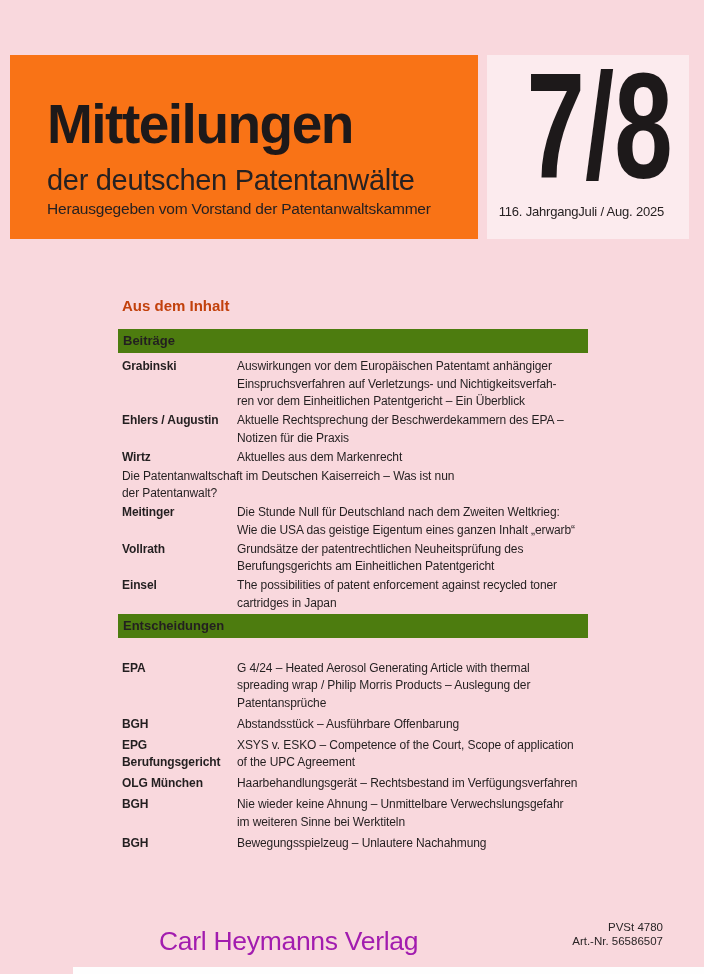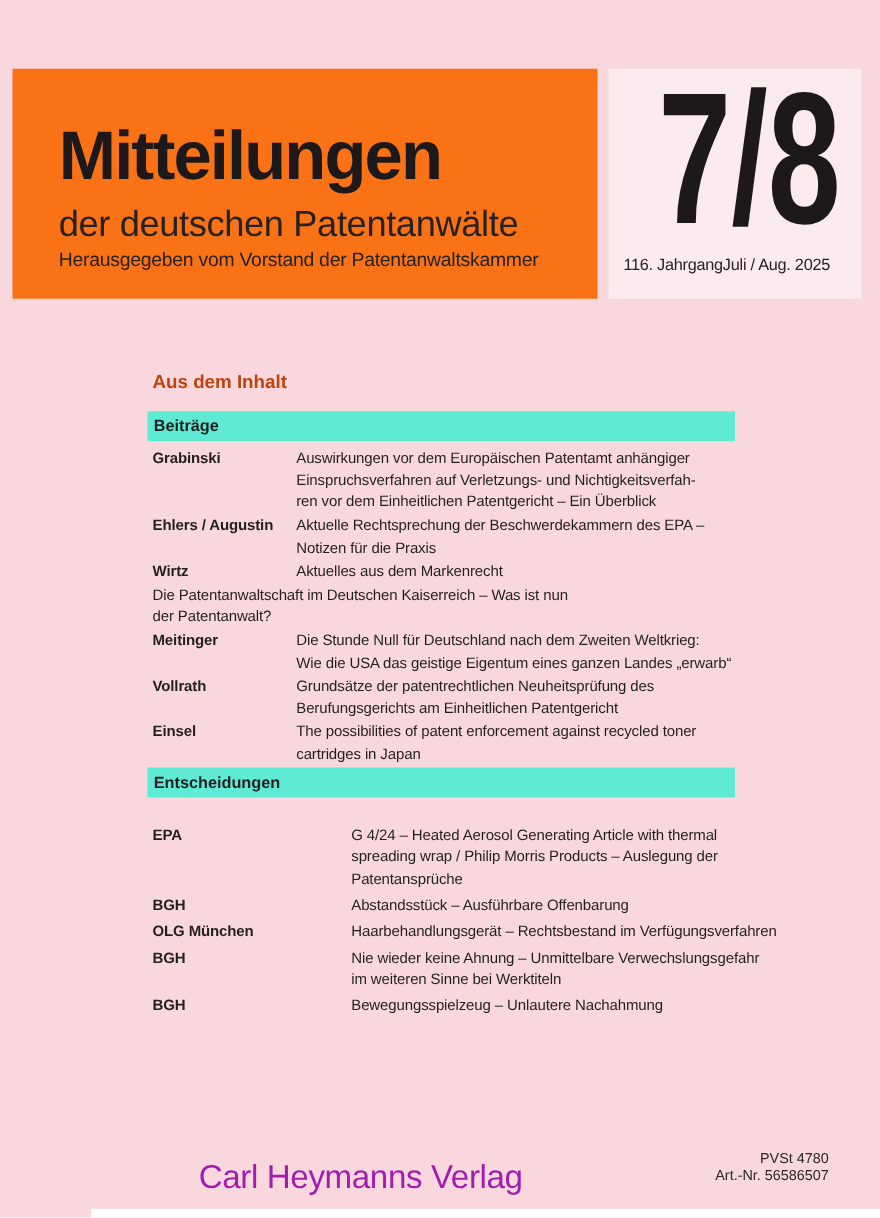--- a/index.html
+++ b/index.html
@@ -87,40 +87,40 @@
   }
   .contents-heading {
     font-size: 15px;
     font-weight: 700;
     line-height: 20px;
     margin: 0 0 13px 4px;
     color: #c2410c;
   }
   .section-band {
     height: 24px;
-    background: #5eead4;
+    background: #4d7c0f;
     font-size: 13px;
     font-weight: 700;
     line-height: 24px;
     padding-left: 5px;
     color: #231f20;
   }
   .section-band.first { margin-bottom: 5px; }
   .section-band.second { margin-bottom: 22px; }
   .rows { }
   .row {
     display: grid;
     grid-template-columns: 115px 1fr;
     font-size: 12px;
     line-height: 17.5px;
     letter-spacing: -0.1px;
     margin-left: 4px;
   }
   .rows.beitraege .row { margin-bottom: 1.5px; }
-  .rows.entscheidungen .row { margin-bottom: 3.5px; gap: 44px; }
+  .rows.entscheidungen .row { margin-bottom: 3.5px; }
   .row .author {
     font-weight: 700;
     white-space: pre;
   }
   .row .title {
     white-space: pre;
   }
 
   
   .footer-publisher {
@@ -187,21 +187,21 @@
         <div class="author">Wirtz</div>
         <div class="title">Aktuelles aus dem Markenrecht</div>
       </div>
       <div class="row">
         <div class="title">Die Patentanwaltschaft im Deutschen Kaiserreich – Was ist nun
 der Patentanwalt?</div>
       </div>
       <div class="row">
         <div class="author">Meitinger</div>
         <div class="title">Die Stunde Null für Deutschland nach dem Zweiten Weltkrieg:
-Wie die USA das geistige Eigentum eines ganzen Landes „erwarb“</div>
+Wie die USA das geistige Eigentum eines ganzen Inhalt „erwarb“</div>
       </div>
       <div class="row">
         <div class="author">Vollrath</div>
         <div class="title">Grundsätze der patentrechtlichen Neuheitsprüfung des
 Berufungsgerichts am Einheitlichen Patentgericht</div>
       </div>
       <div class="row">
         <div class="author">Einsel</div>
         <div class="title">The possibilities of patent enforcement against recycled toner
 cartridges in Japan</div>
@@ -214,20 +214,26 @@
         <div class="author">EPA</div>
         <div class="title">G 4/24 – Heated Aerosol Generating Article with thermal
 spreading wrap / Philip Morris Products – Auslegung der
 Patentansprüche</div>
       </div>
       <div class="row">
         <div class="author">BGH</div>
         <div class="title">Abstandsstück – Ausführbare Offenbarung</div>
       </div>
       <div class="row">
+        <div class="author">EPG
+Berufungsgericht</div>
+        <div class="title">XSYS v. ESKO – Competence of the Court, Scope of application
+of the UPC Agreement</div>
+      </div>
+      <div class="row">
         <div class="author">OLG München</div>
         <div class="title">Haarbehandlungsgerät – Rechtsbestand im Verfügungsverfahren</div>
       </div>
       <div class="row">
         <div class="author">BGH</div>
         <div class="title">Nie wieder keine Ahnung – Unmittelbare Verwechslungsgefahr
 im weiteren Sinne bei Werktiteln</div>
       </div>
       <div class="row">
         <div class="author">BGH</div>

